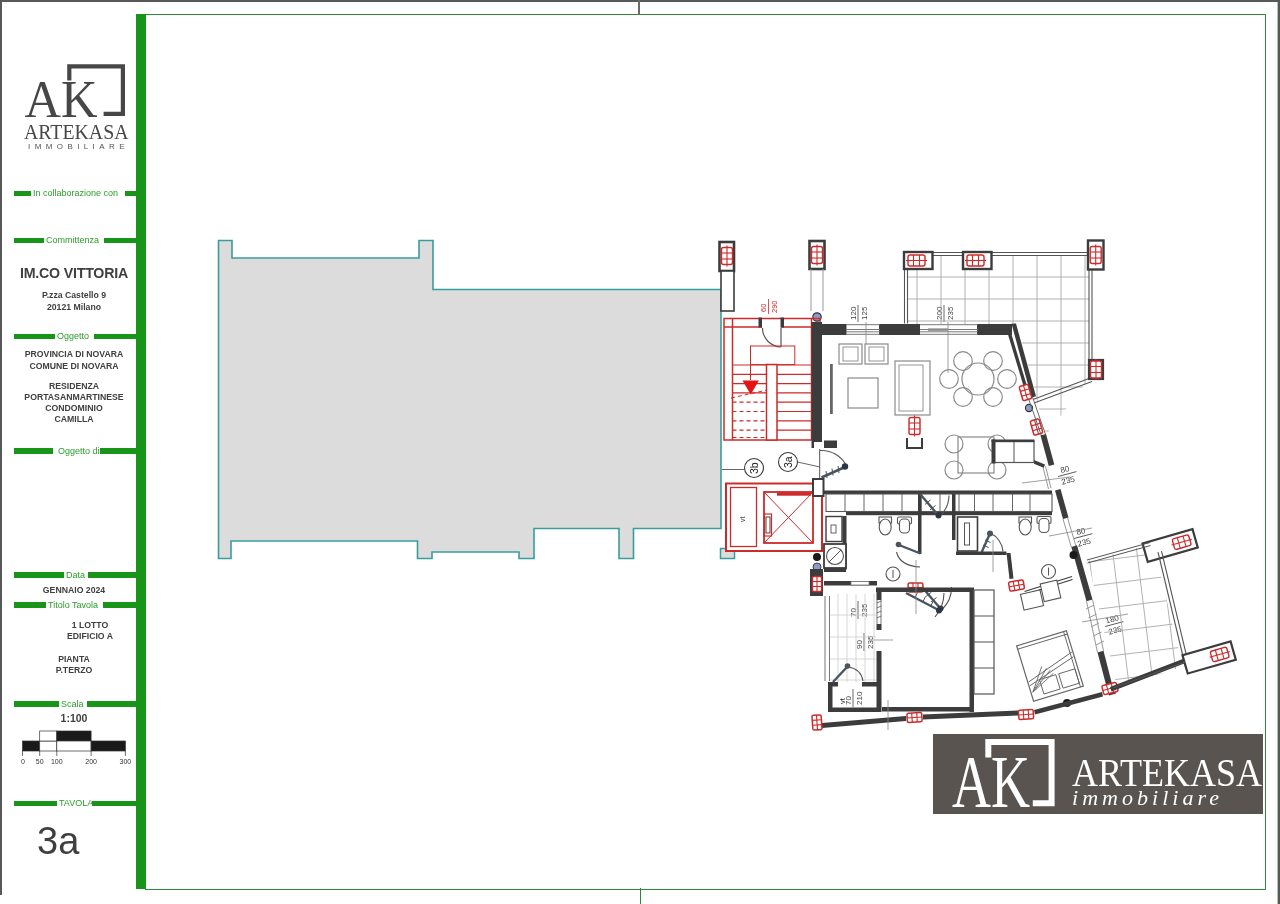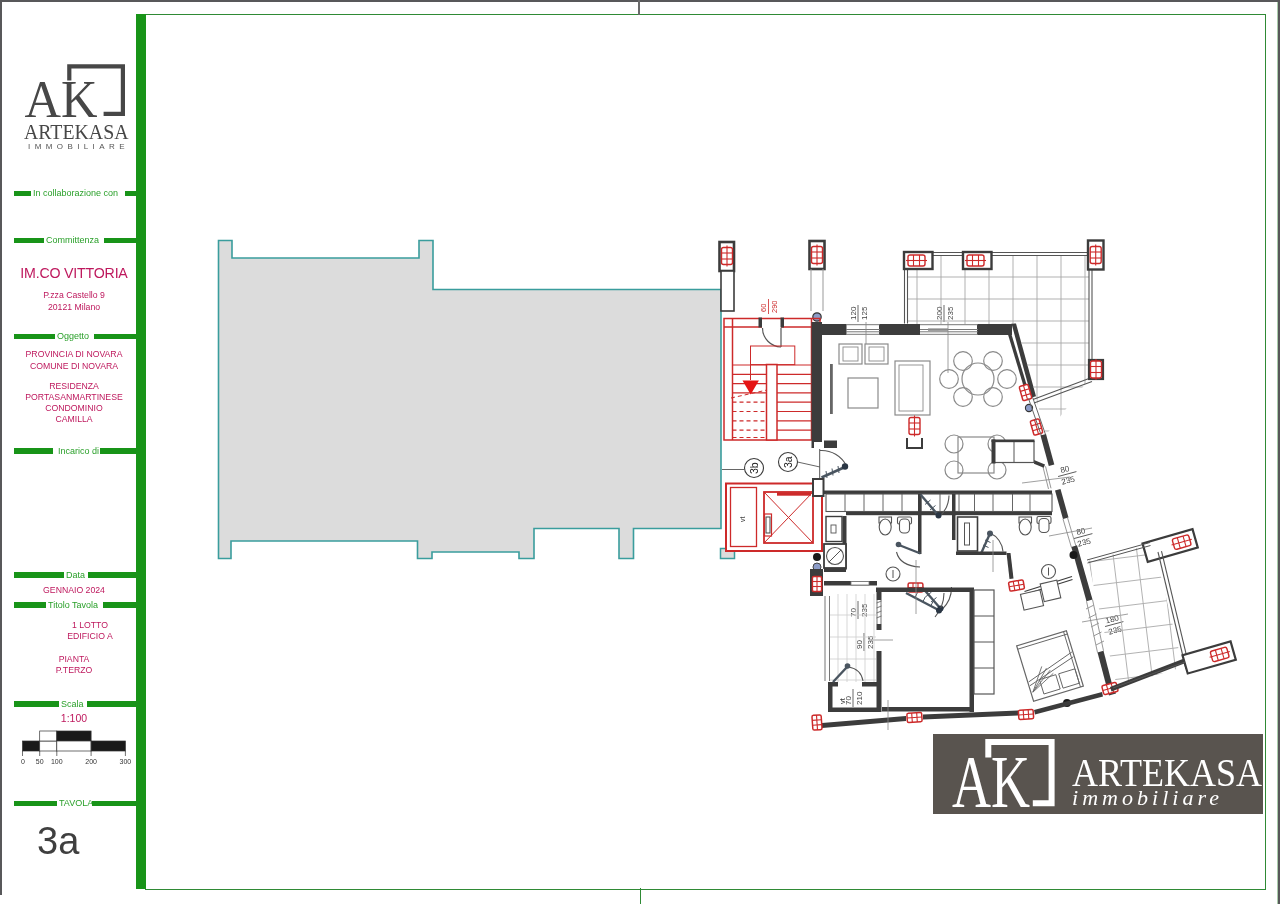--- a/index.html
+++ b/index.html
@@ -1,21 +1,21 @@
 <!DOCTYPE html>
 <html><head>
 <meta charset="utf-8">
 <style>
   html,body{margin:0;padding:0;background:#fff;}
   .page{position:relative;width:1280px;height:904px;background:#fff;overflow:hidden;
         font-family:"Liberation Sans",sans-serif;padding-left:32px;}
   .abs{position:absolute;}
   .gtxt{color:#2aa02a;font-size:9px;white-space:nowrap;}
   .gbar{background:#189418;height:5.5px;position:absolute;}
-  .stxt{color:#be185d;text-align:center;white-space:nowrap;}
+  .stxt{color:#404040;text-align:center;white-space:nowrap;font-weight:bold;}
 </style>
 </head>
 <body>
 <div class="page">
 
 <div class="abs" style="left:0;top:0;width:1280px;height:2px;background:#58585a;"></div>
 
 <div class="abs" style="left:0;top:0;width:2px;height:895px;background:#58585a;"></div>
 
 <div class="abs" style="left:1278px;top:0;width:2px;height:904px;background:#58585a;"></div>
@@ -51,21 +51,21 @@
 
 <div class="gbar" style="left:14px;top:333.5px;width:41px;"></div>
 <div class="abs gtxt" style="left:57px;top:331px;">Oggetto</div>
 <div class="gbar" style="left:94px;top:333.5px;width:42px;"></div>
 
 <div class="abs stxt" style="left:0;top:349px;width:148px;font-size:8.7px;line-height:11.5px;">PROVINCIA DI NOVARA<br>COMUNE DI NOVARA</div>
 
 <div class="abs stxt" style="left:0;top:381px;width:148px;font-size:8.7px;line-height:11px;">RESIDENZA<br>PORTASANMARTINESE<br>CONDOMINIO<br>CAMILLA</div>
 
 <div class="gbar" style="left:14px;top:448px;width:39px;"></div>
-<div class="abs gtxt" style="left:58px;top:445.5px;">Incarico di</div>
+<div class="abs gtxt" style="left:58px;top:445.5px;">Oggetto di</div>
 <div class="gbar" style="left:100px;top:448px;width:36px;"></div>
 
 
 <div class="gbar" style="left:14px;top:572px;width:50px;"></div>
 <div class="abs gtxt" style="left:66px;top:569.5px;">Data</div>
 <div class="gbar" style="left:88px;top:572px;width:48px;"></div>
 
 <div class="abs stxt" style="left:0;top:585px;width:148px;font-size:8.7px;text-align:center;">GENNAIO 2024</div>
 
 <div class="gbar" style="left:14px;top:602px;width:32px;"></div>

